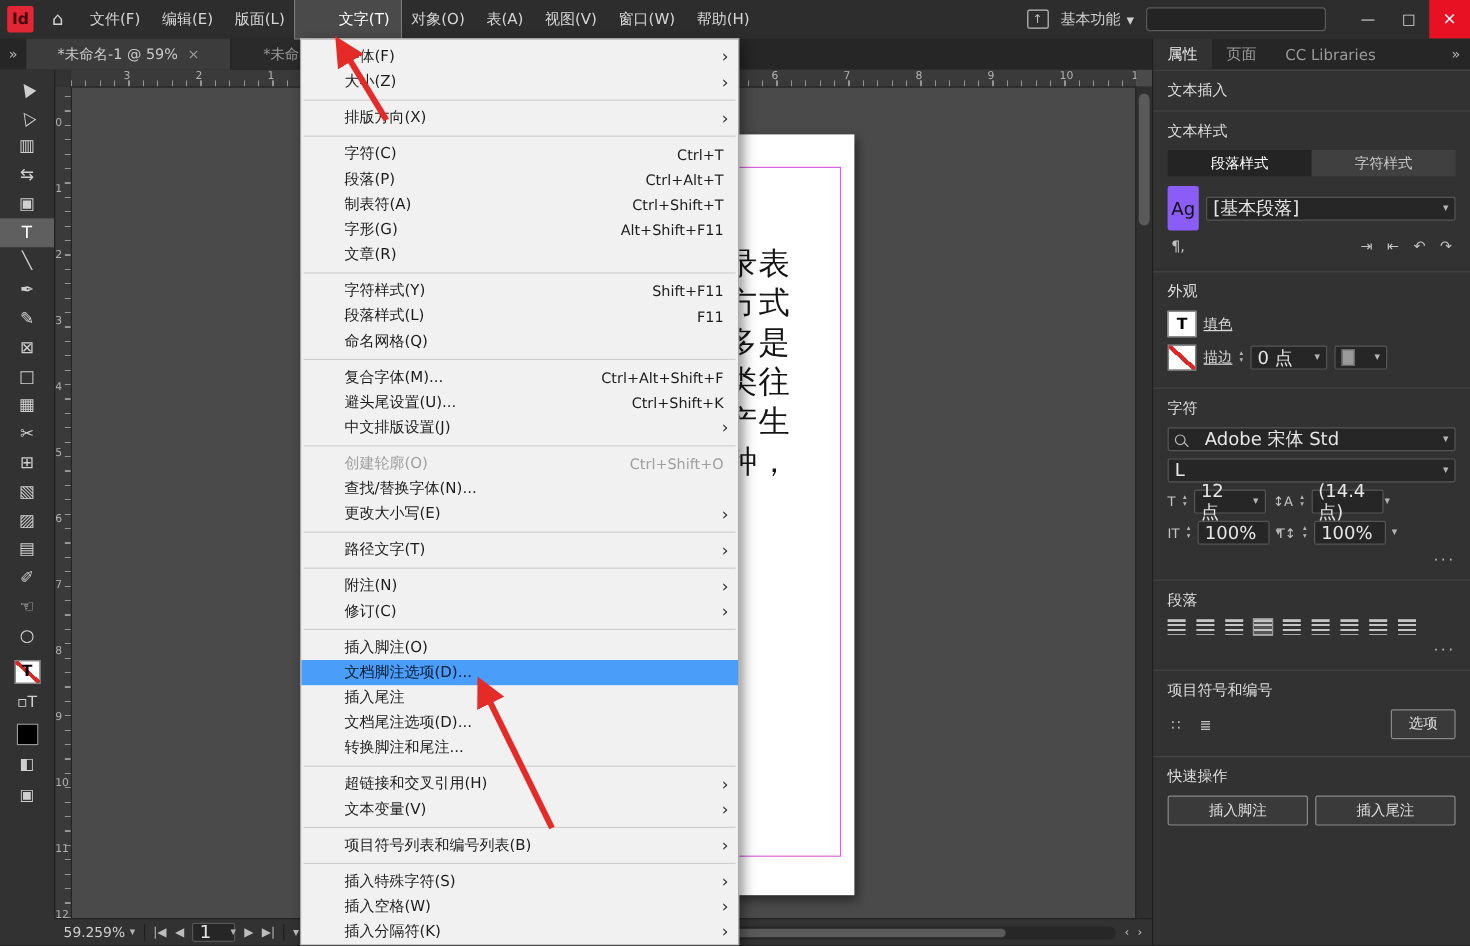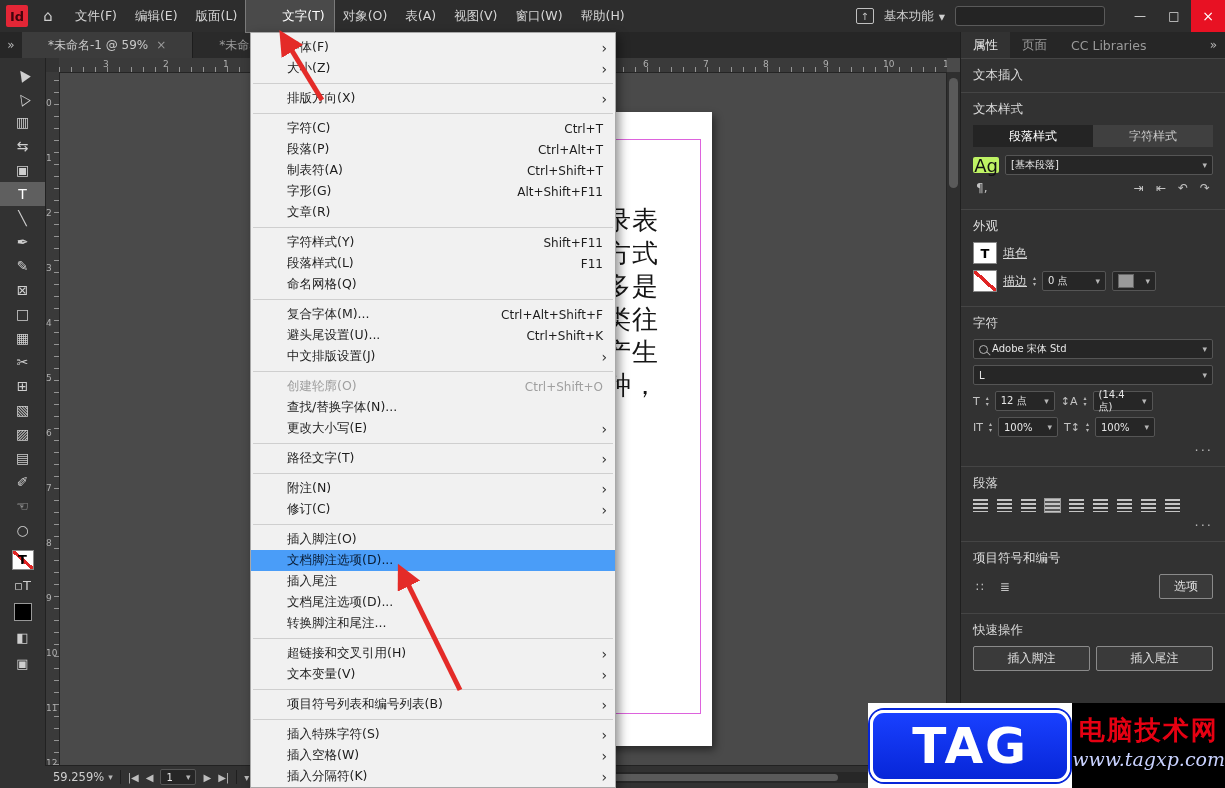--- a/index.html
+++ b/index.html
@@ -71,32 +71,32 @@
   .panel{position:absolute;left:960px;top:32px;right:0;bottom:0;background:#323232;border-left:1px solid #1f1f1f;z-index:4;overflow:hidden;}
   .panel-head{height:26px;background:#262626;display:flex;align-items:stretch;}
   .ptab{padding:0 12px;display:flex;align-items:center;font-size:12.5px;color:#9a9a9a;}
   .ptab.active{background:#323232;color:#e8e8e8;}
   .pchev{margin-left:auto;padding:0 8px;display:flex;align-items:center;color:#b5b5b5;}
   .sec{border-top:1px solid #454545;padding:8px 12px;}
   .sec:first-of-type{border-top:none;}
   .sec-title{font-size:12.5px;color:#dcdcdc;margin-bottom:7px;}
   .row{display:flex;align-items:center;gap:6px;margin:6px 0;}
   .flex1{flex:1;}
-  .input{background:#262626;border:1px solid #555;height:20px;display:flex;align-items:center;gap:4px;
-         padding:0 5px;font-size:10px;color:#e6e6e6;box-sizing:border-box;border-radius:2px;}
+  .input{background:#262626;border:1px solid #555;height:20px;display:flex;align-items:center;gap:16px;
+         padding:0 5px;font-size:15px;color:#e6e6e6;box-sizing:border-box;border-radius:2px;}
   .input.full{width:100%;margin:6px 0;}
   .w64{width:64px;} .w44{width:44px;} .w62{width:60px;} .w34{width:36px;height:16px;}
   .dd{margin-left:auto;color:#b5b5b5;font-size:9px;}
   .dd::before{content:"▾";}
   .spin{display:flex;flex-direction:column;color:#b5b5b5;font-size:6px;line-height:6px;}
   .spin::before{content:"▴";} .spin::after{content:"▾";}
   .style-tabs{display:flex;height:22px;background:#404040;margin:4px 0 8px 0;}
   .stab{flex:1;display:flex;align-items:center;justify-content:center;font-size:12px;color:#c8c8c8;}
   .stab.active{background:#242424;color:#fff;}
-  .ag{width:26px;height:16px;background:#bef264;color:#111;display:flex;align-items:center;justify-content:center;font-size:18px;border-radius:2px;}
+  .ag{width:26px;height:37px;background:#8b5cf6;color:#111;display:flex;align-items:center;justify-content:center;font-size:15px;border-radius:2px;}
   .p-ico{color:#c4c4c4;font-size:12px;padding:0 3px;}
   .chip{width:22px;height:20px;background:#fff;border:1px solid #888;color:#000;font-weight:bold;font-size:13px;
         display:flex;align-items:center;justify-content:center;}
   .chip.slashed{background:linear-gradient(to top right,#fff 44%,#e02525 44%,#e02525 56%,#fff 56%);}
   .link{color:#d8d8d8;text-decoration:underline;font-size:12px;}
   .swatch-mini{width:14px;height:12px;background:#9a9a9a;border:1px solid #666;}
   .search-ico{width:7px;height:7px;border:1px solid #b5b5b5;border-radius:50%;position:relative;flex:none;}
   .search-ico::after{content:"";position:absolute;width:5px;height:1px;background:#b5b5b5;transform:rotate(45deg);right:-4px;bottom:-1px;}
   .cicon{color:#c4c4c4;font-size:11px;white-space:nowrap;}
   .more{text-align:right;color:#b5b5b5;letter-spacing:2px;font-size:13px;margin-top:2px;}
@@ -540,29 +540,20 @@
       <div class="m-item">
         <span class="m-label">插入空格(W)</span>
         <span class="m-arrow">›</span>
       </div>
       <div class="m-item">
         <span class="m-label">插入分隔符(K)</span>
         <span class="m-arrow">›</span>
       </div>
     </div>
 
-  <div class="watermark">
-    <div class="wm-left">
-      <div class="wm-tag">TAG</div>
-    </div>
-    <div class="wm-right">
-      <div class="wm-title">电脑技术网</div>
-      <div class="wm-url">www.tagxp.com</div>
-    </div>
-  </div>
 
   <svg class="arrows" viewBox="0 0 1225 788">
     <defs>
       <marker id="ah" markerWidth="5" markerHeight="5" refX="3.6" refY="2.5" orient="auto">
         <path d="M0,0 L5,2.5 L0,5 z" fill="#e42b28"></path>
       </marker>
     </defs>
     <line x1="322" y1="100" x2="283" y2="36" stroke="#e42b28" stroke-width="5" marker-end="url(#ah)"></line>
     <line x1="460" y1="690" x2="401" y2="570" stroke="#e42b28" stroke-width="5" marker-end="url(#ah)"></line>
   </svg>

